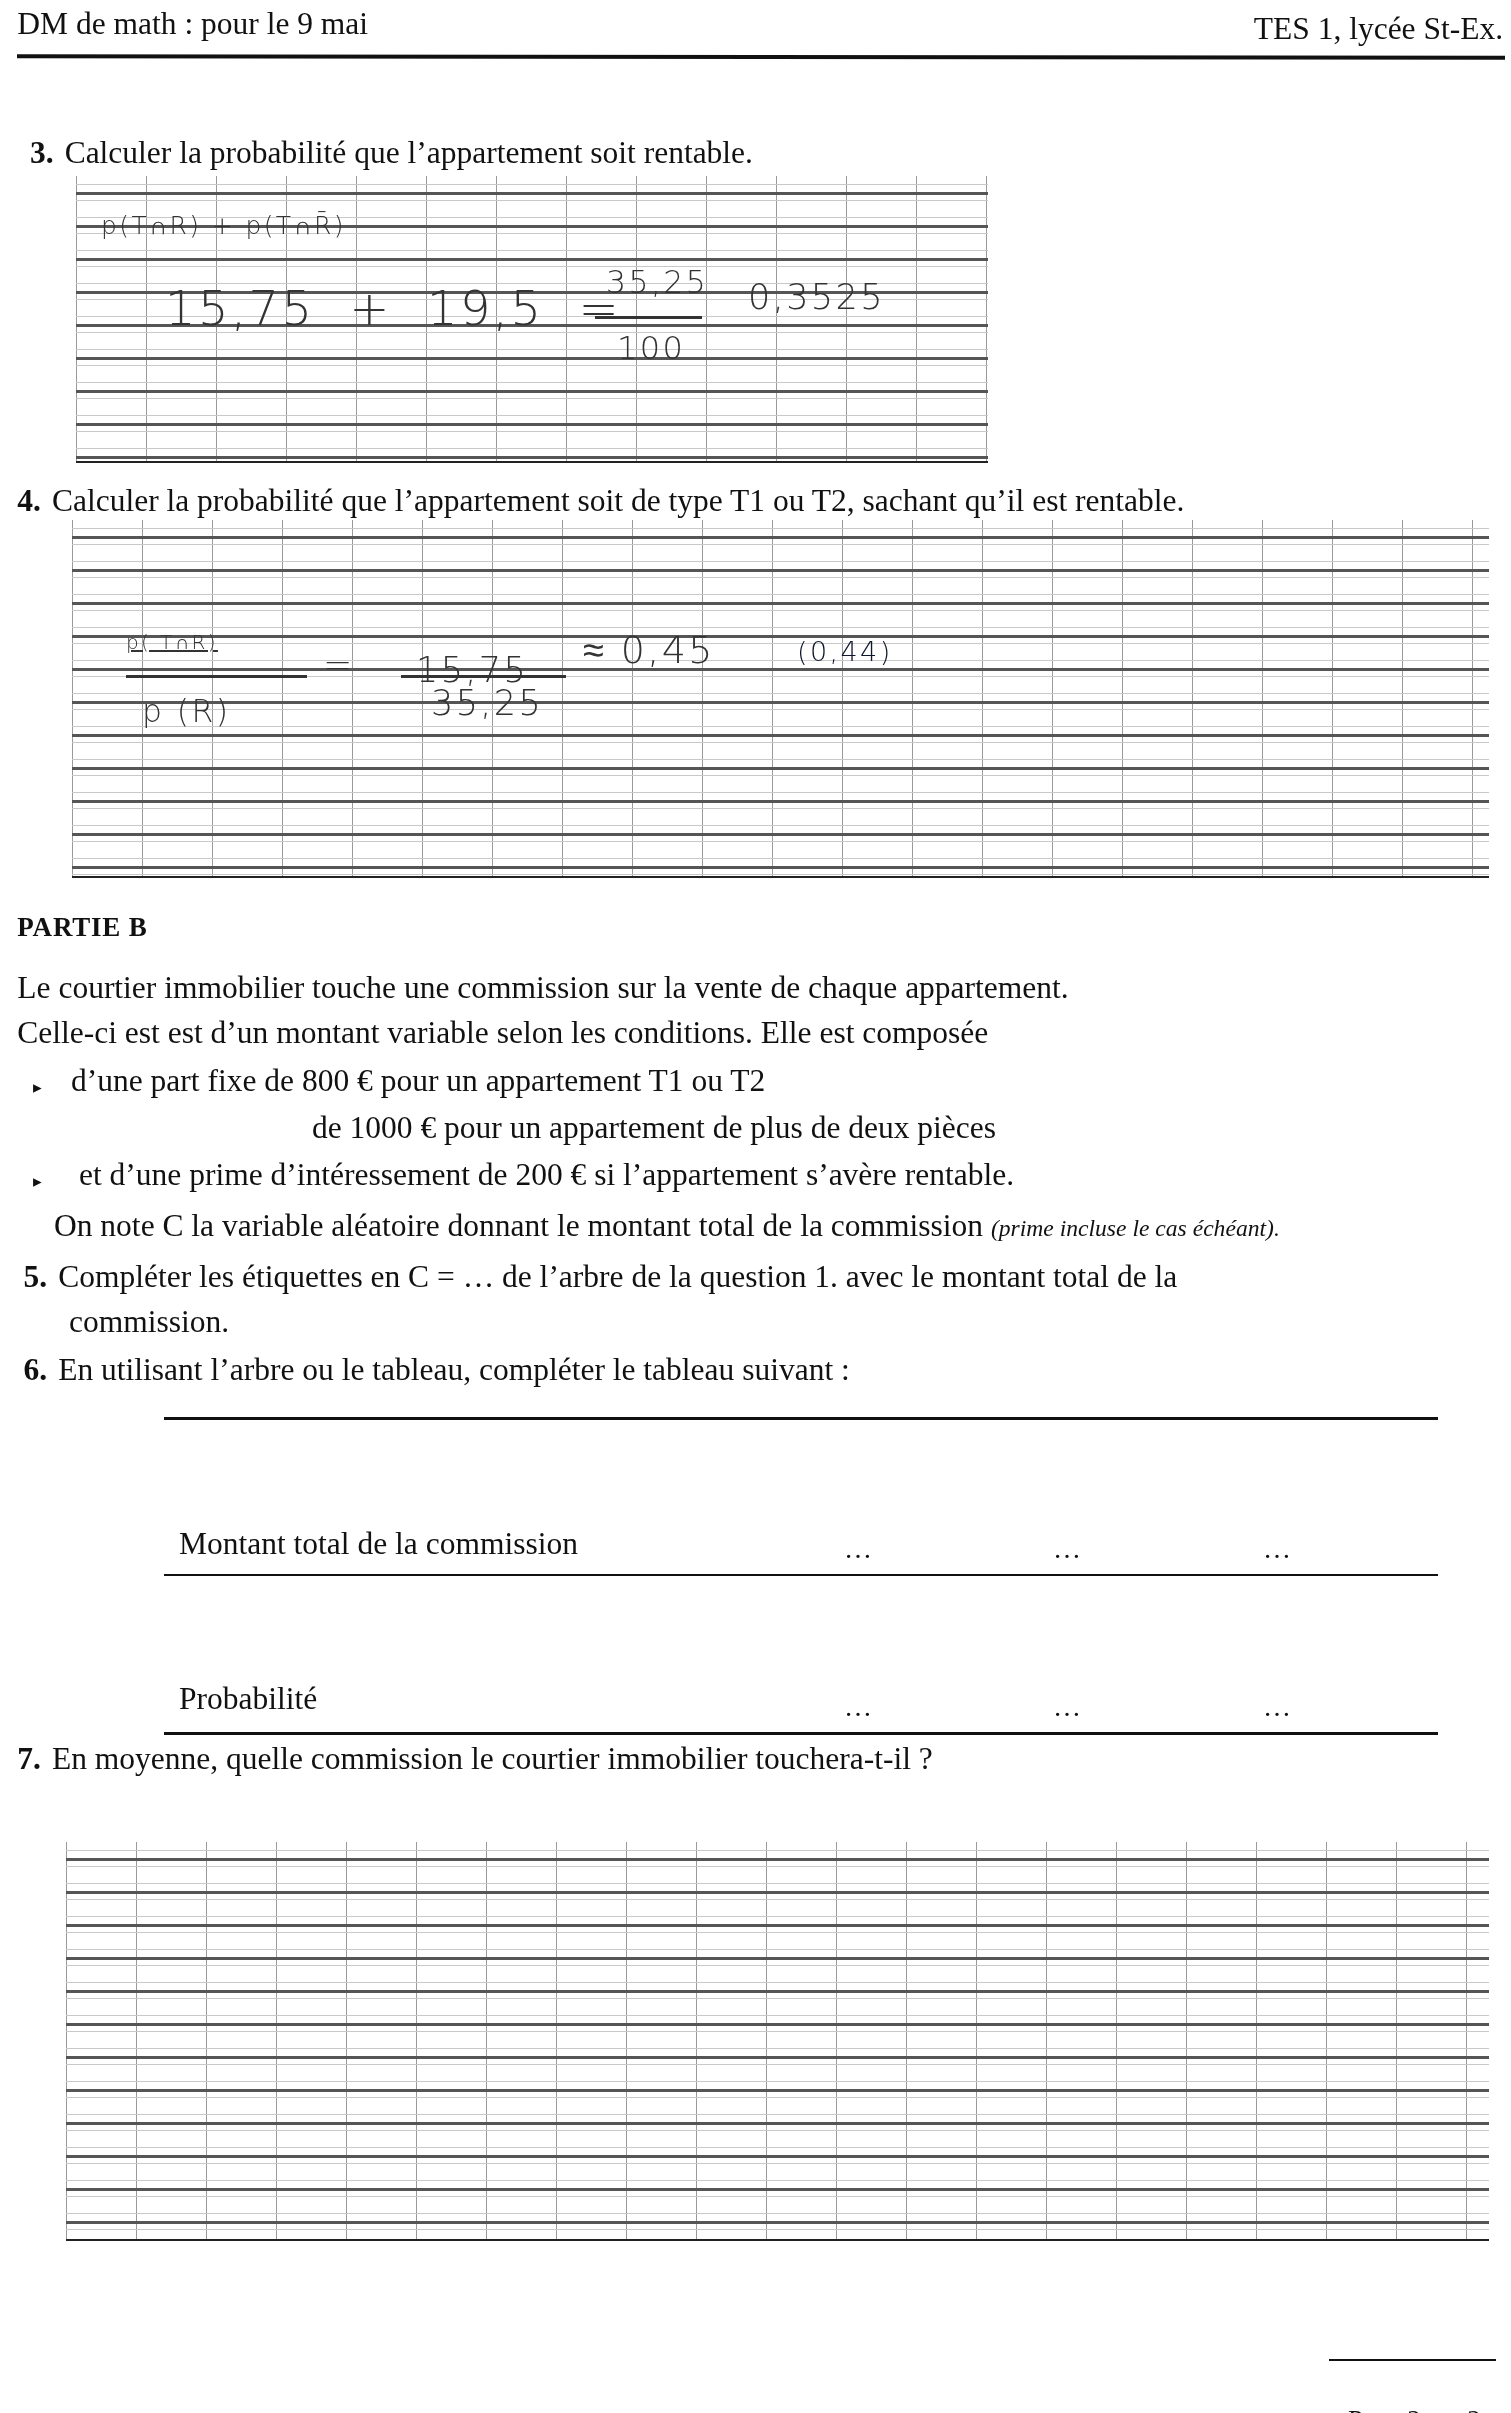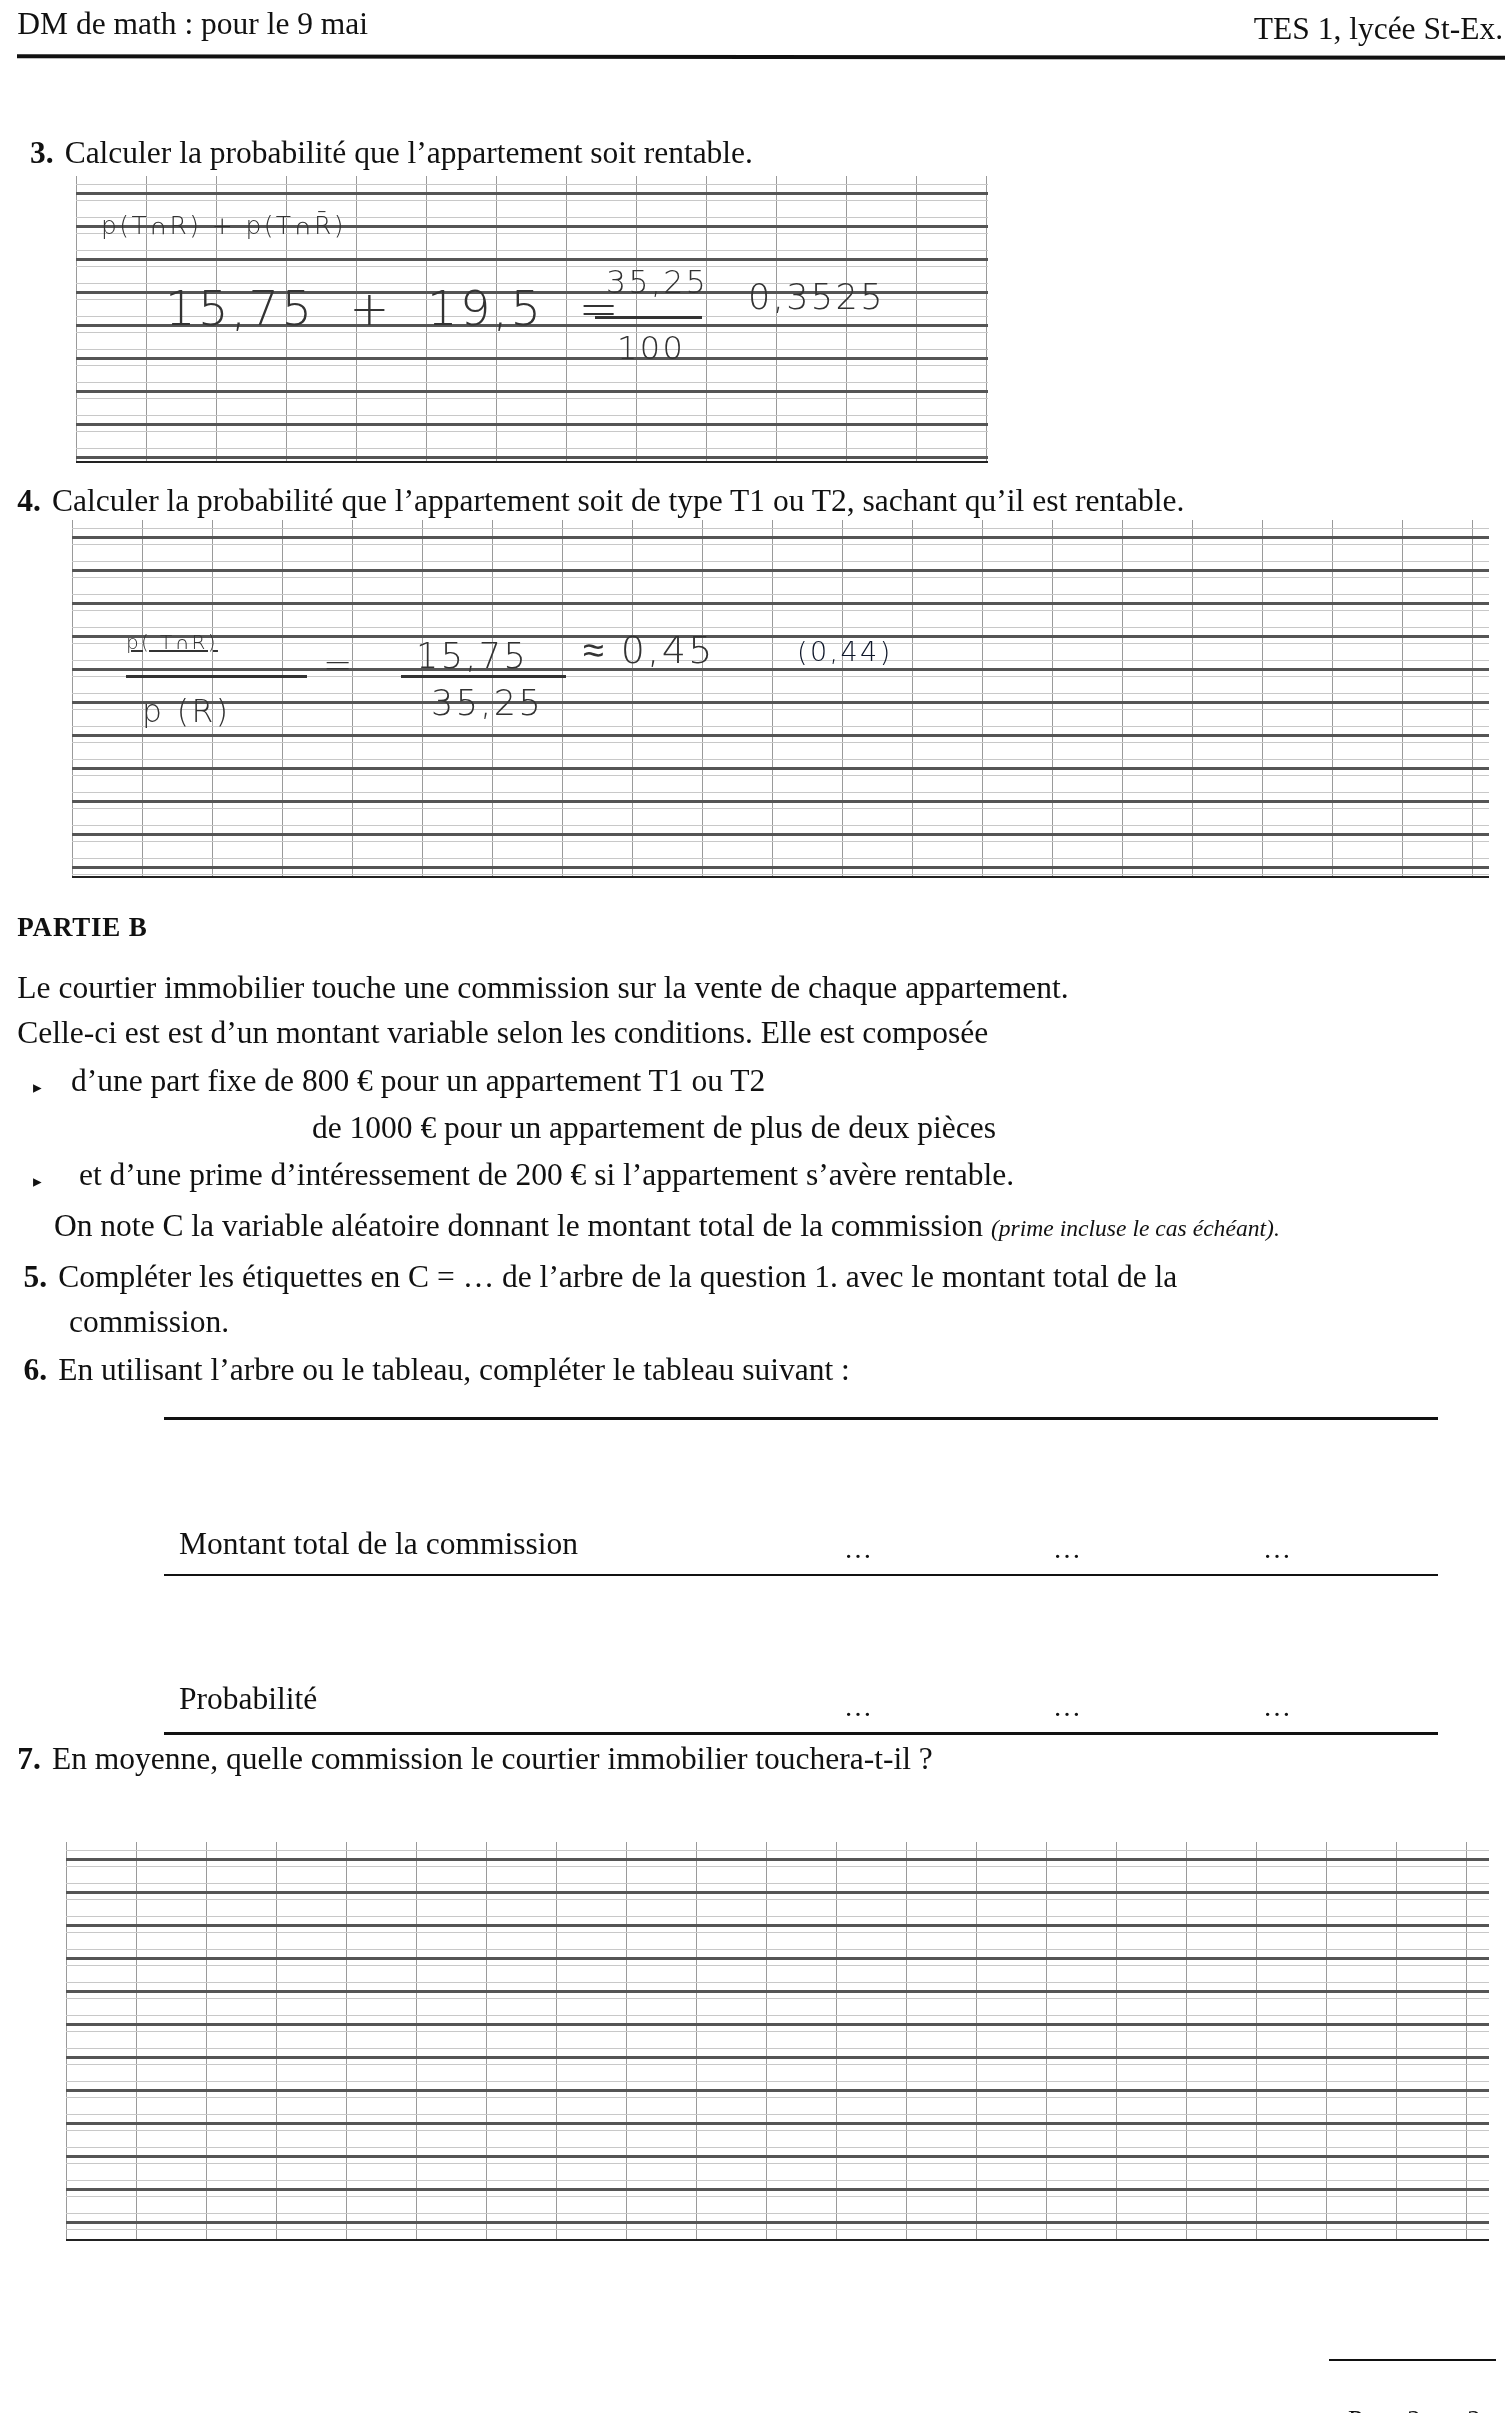--- a/index.html
+++ b/index.html
@@ -57,21 +57,21 @@
 <div class="abs q" style="left:17.3px; top:483px;">
   <b>4.</b><span>Calculer la probabilité que l’appartement soit de type T1 ou T2, sachant qu’il est rentable.</span>
 </div>
 <div class="grid" style="left:72px; top:520px; width:1417px; height:356px;">
     <div class="inner-h"></div>
   </div>
 <div class="hw" style="left:126px; top:630px; font-size:20px;text-decoration:underline;">p( T∩R)</div>
 <div class="frac-bar" style="left:126px; top:675px; width:181px;"></div>
 <div class="hw" style="left:142px; top:693px; font-size:31.5px;">p (R)</div>
 <div class="hw" style="left:323px; top:645px; font-size:35px;">=</div>
-<div class="hw" style="left:416px; top:636px; font-size:35px;">15,75</div>
+<div class="hw" style="left:416px; top:650px; font-size:35px;">15,75</div>
 <div class="frac-bar" style="left:401px; top:675px; width:165px;"></div>
 <div class="hw" style="left:431px; top:683px; font-size:35px;">35,25</div>
 <div class="hw" style="left:583px; top:628px; font-size:38px;">≈ 0,45</div>
 <div class="hw light" style="left:797px; top:636px; font-size:27px;">(0,44)</div>
 
 <div class="abs partie" style="left:17.3px; top:912px;">PARTIE B</div>
 <div class="abs para" style="left:17.3px; top:970px;">Le courtier immobilier touche une commission sur la vente de chaque appartement.</div>
 <div class="abs para" style="left:17.3px; top:1015px;">Celle-ci est est d’un montant variable selon les conditions. Elle est composée</div>
 <div class="abs bullet" style="left:33px; top:1077px;">▸</div>
 <div class="abs para" style="left:71px; top:1063px;">d’une part fixe  de 800 € pour un appartement T1 ou T2</div>

